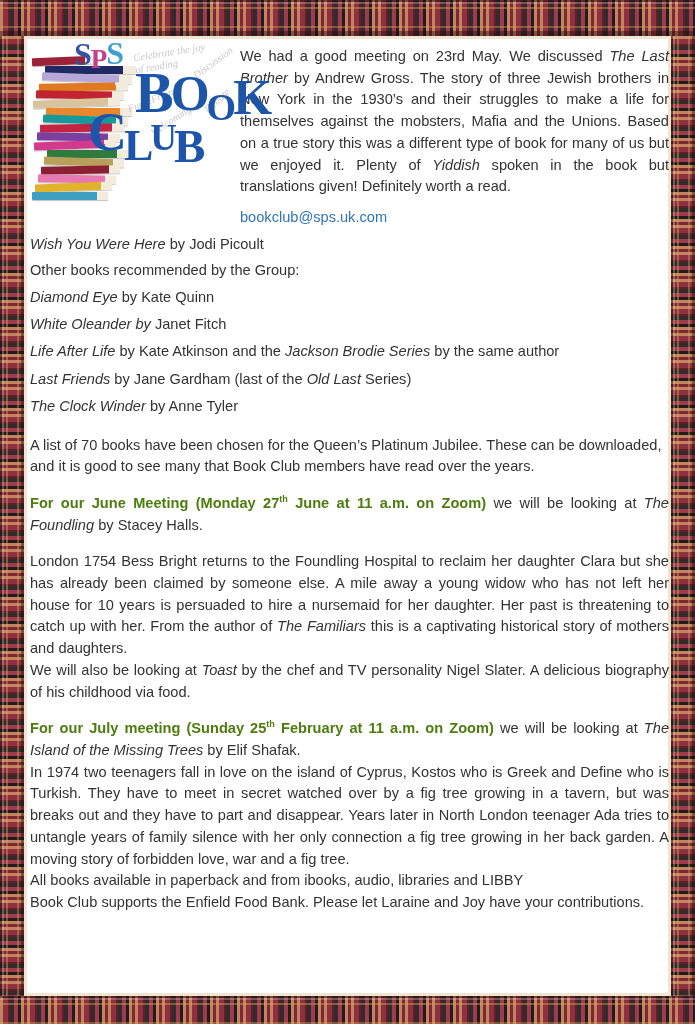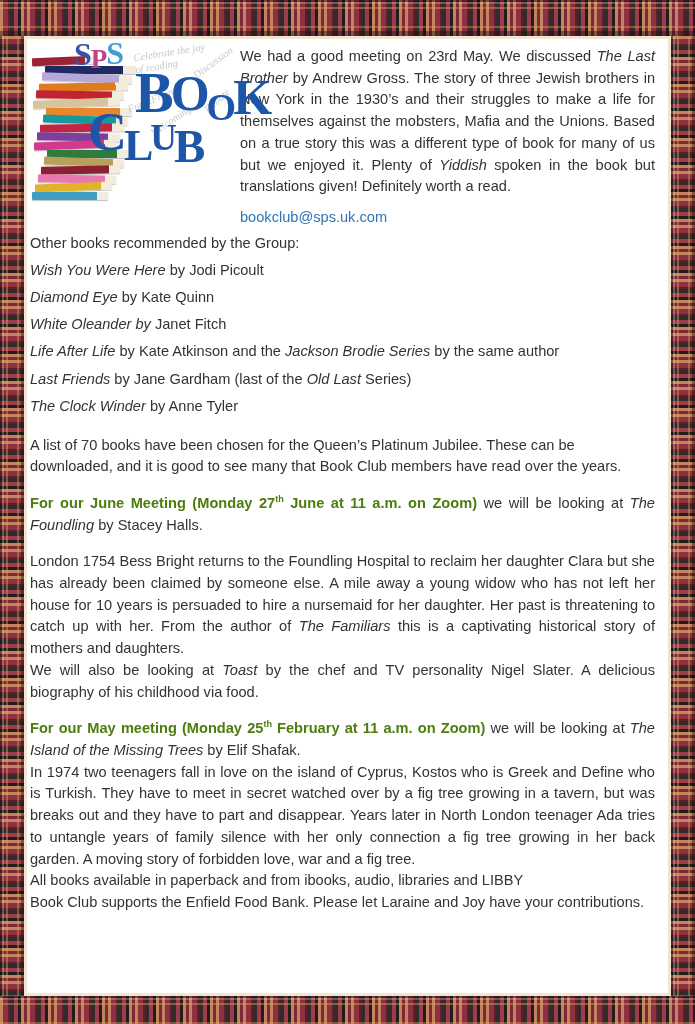--- a/index.html
+++ b/index.html
@@ -28,21 +28,21 @@
         #c3835f 21px,#c3835f 24px,#7e2736 24px,#7e2736 27px);
   }
   .b-top{position:absolute;top:0;left:0;right:0;height:36px;}
   .b-bottom{position:absolute;bottom:0;left:0;right:0;height:28px;}
   .b-left{position:absolute;top:36px;bottom:28px;left:0;width:24px;}
   .b-right{position:absolute;top:36px;bottom:28px;right:0;width:24px;}
 
   .content{
     position:absolute;top:36px;left:24px;right:24px;bottom:28px;background:#fff;
     box-shadow:inset 0 0 0 3px #efe5d0;
-    padding:8px 16px 0 6px;box-sizing:border-box;
+    padding:8px 2px 0 6px;box-sizing:border-box;
     color:#333333;font-size:14.6px;line-height:21.7px;
   }
 
   
   .header-row{display:flex;align-items:flex-start;}
   .logo-box{position:relative;width:202px;height:158px;flex:0 0 auto;}
   .stack{position:absolute;left:0;bottom:2px;width:100px;height:152px;
          display:flex;flex-direction:column;justify-content:flex-end;}
   .stack-book{height:8.4px;border-radius:1px;box-shadow:0 1px 1px rgba(0,0,0,.25);}
   .logo-sps{position:absolute;left:44px;top:0;font-family:"Liberation Serif",serif;
@@ -132,37 +132,37 @@
         <div class="tagline tw4">Welcoming</div>
       </div>
 
       <div class="intro-col">
         <p class="para j"><span>We had a good meeting on 23rd May. We discussed </span><span class="ri">The Last Brother</span><span> by Andrew Gross. The story of three Jewish brothers in New York in the 1930’s and their struggles to make a life for themselves against the mobsters, Mafia and the Unions. Based on a true story this was a different type of book for many of us but we enjoyed it. Plenty of </span><span class="ri">Yiddish</span><span> spoken in the book but translations given! Definitely worth a read.</span></p>
         <a class="email">bookclub@sps.uk.com</a>
       </div>
 
     </div>
 
+    <p class="para book-item"><span class="ri">Wish You Were Here</span><span> by Jodi Picoult</span></p>
+
     <p class="para heading">Other books recommended by the Group:</p>
-
-    <p class="para book-item"><span class="ri">Wish You Were Here</span><span> by Jodi Picoult</span></p>
     <p class="para book-item"><span class="ri">Diamond Eye</span><span> by Kate Quinn</span></p>
     <p class="para book-item"><span class="ri">White Oleander by</span><span> Janet Fitch</span></p>
     <p class="para book-item"><span class="ri">Life After Life</span><span> by Kate Atkinson and the </span><span class="ri">Jackson Brodie Series</span><span> by the same author</span></p>
     <p class="para book-item"><span class="ri">Last Friends</span><span> by Jane Gardham (last of the </span><span class="ri">Old Last</span><span> Series)</span></p>
     <p class="para book-item"><span class="ri">The Clock Winder</span><span> by Anne Tyler</span></p>
 
 
     <p class="para gap-l"><span>A list of 70 books have been chosen for the Queen’s Platinum Jubilee. These can be downloaded, and it is good to see many that Book Club members have read over the years.</span></p>
 
     <p class="para j gap-m"><span class="rb">For our June Meeting (Monday 27</span><sup class="rb">th</sup><span class="rb"> June at 11 a.m. on Zoom)</span><span> we will be looking at </span><span class="ri">The Foundling</span><span> by Stacey Halls.</span></p>
 
     <p class="para j gap-m"><span>London 1754 Bess Bright returns to the Foundling Hospital to reclaim her daughter Clara but she has already been claimed by someone else. A mile away a young widow who has not left her house for 10 years is persuaded to hire a nursemaid for her daughter.  Her past is threatening to catch up with her. From the author of </span><span class="ri">The Familiars</span><span> this is a captivating  historical story of mothers and daughters.</span></p>
     <p class="para j gap-0"><span>We will also be looking at </span><span class="ri">Toast</span><span> by the chef and TV personality Nigel Slater. A delicious biography of his childhood via food.</span></p>
 
-    <p class="para j gap-m"><span class="rb">For our May meeting (Monday 25</span><sup class="rb">th</sup><span class="rb"> February at 11 a.m. on Zoom)</span><span> we will be looking at </span><span class="ri">The Island of the Missing Trees</span><span> by Elif Shafak.</span></p>
+    <p class="para j gap-m"><span class="rb">For our July meeting (Sunday 25</span><sup class="rb">th</sup><span class="rb"> February at 11 a.m. on Zoom)</span><span> we will be looking at </span><span class="ri">The Island of the Missing Trees</span><span> by Elif Shafak.</span></p>
     <p class="para j gap-0"><span>In 1974 two teenagers fall in love on the island of Cyprus, Kostos who is Greek and Define who is Turkish. They have to meet in secret watched over by a fig tree growing in a tavern, but was breaks out and they have to part and disappear. Years later in North London teenager Ada tries to untangle years of family silence with her only connection a fig tree growing in her back garden. A moving story of forbidden love, war and a fig tree.</span></p>
     <p class="para gap-0"><span>All books available in paperback and from ibooks, audio, libraries and LIBBY</span></p>
 
     <p class="para gap-0"><span>Book Club supports the Enfield Food Bank. Please let Laraine and Joy have your contributions.</span></p>
 
   </div>
 </div>
 
 </body></html>

